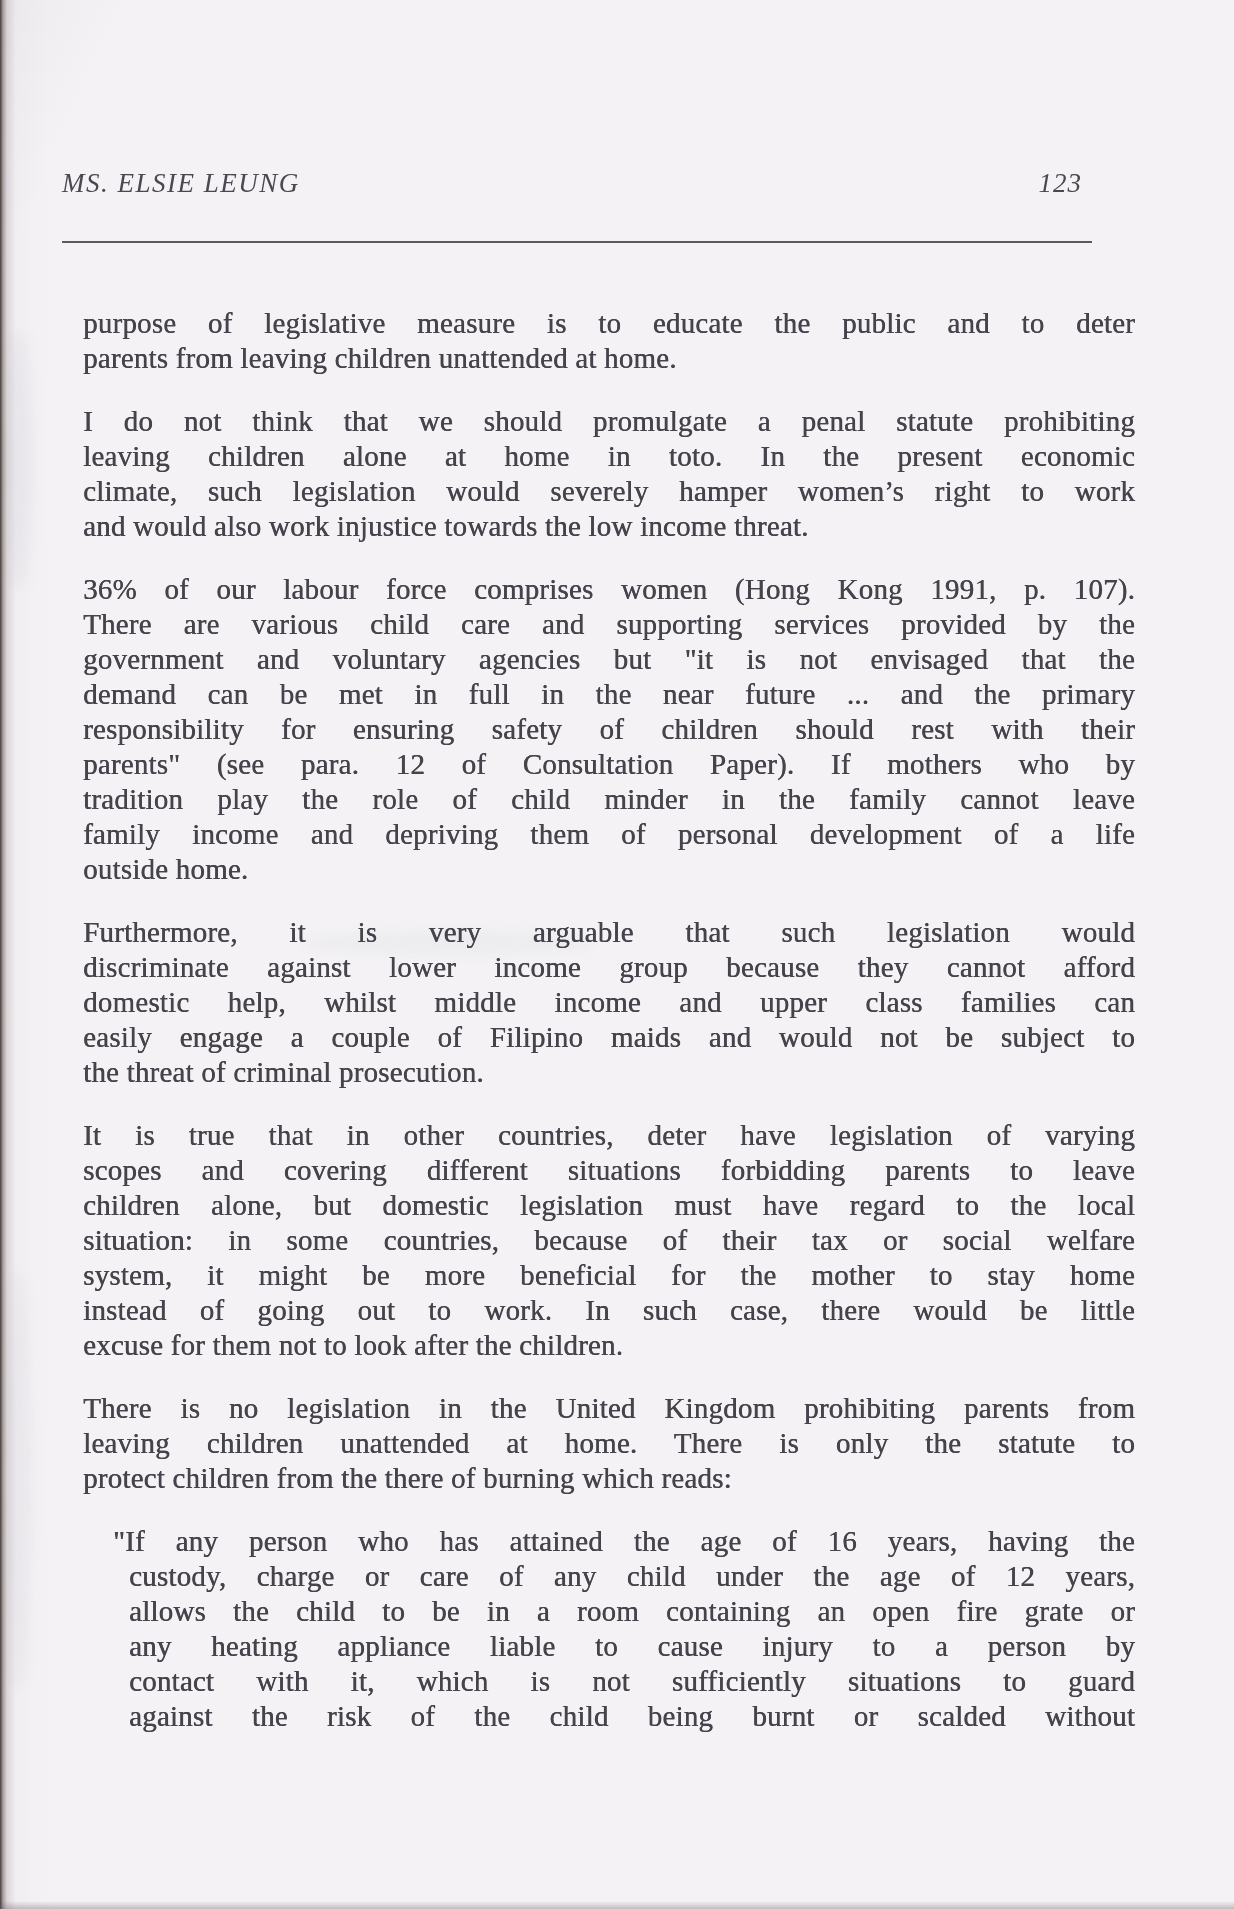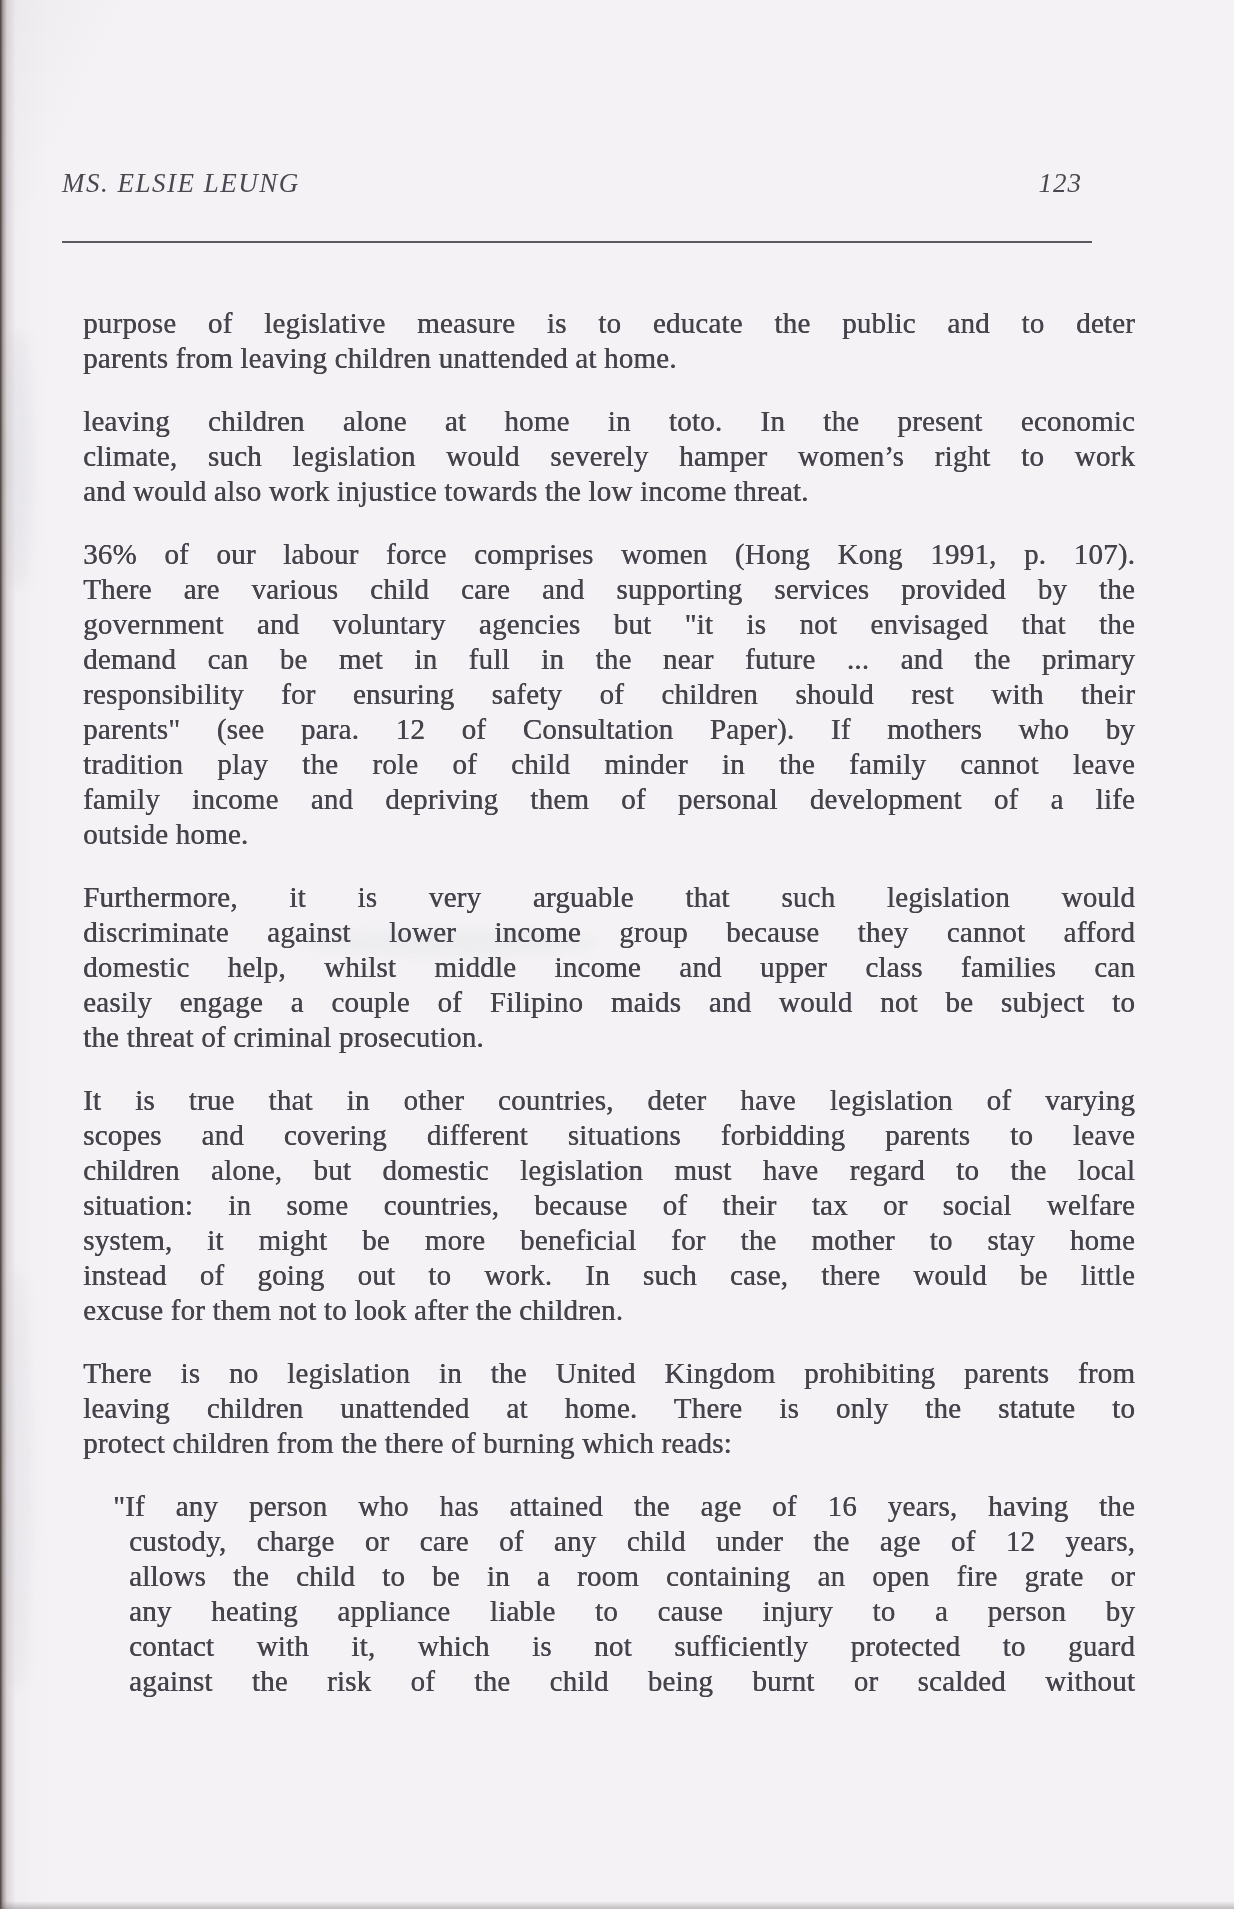--- a/index.html
+++ b/index.html
@@ -82,20 +82,21 @@
   <div class="hdr-pagenum">123</div>
 
   <div class="hdr-rule"></div>
 
   <div class="doc-body">
       <div class="para">
         <div class="line">purpose of legislative measure is to educate the public and to deter</div>
         <div class="line last">parents from leaving children unattended at home.</div>
       </div>
       <div class="para">
+        <div class="line">I do not think that we should promulgate a penal statute prohibiting</div>
         <div class="line">leaving children alone at home in toto.  In the present economic</div>
         <div class="line">climate, such legislation would severely hamper women’s right to work</div>
         <div class="line last">and would also work injustice towards the low income threat.</div>
       </div>
       <div class="para">
         <div class="line">36% of our labour force comprises women (Hong Kong 1991, p. 107).</div>
         <div class="line">There are various child care and supporting services provided by the</div>
         <div class="line">government and voluntary agencies but "it is not envisaged that the</div>
         <div class="line">demand can be met in full in the near future ... and the primary</div>
         <div class="line">responsibility for ensuring safety of children should rest with their</div>
@@ -123,17 +124,17 @@
       <div class="para">
         <div class="line">There is no legislation in the United Kingdom prohibiting parents from</div>
         <div class="line">leaving children unattended at home.  There is only the statute to</div>
         <div class="line last">protect children from the there of burning which reads:</div>
       </div>
       <div class="para quote">
         <div class="line">"If any person who has attained the age of 16 years, having the</div>
         <div class="line">custody, charge or care of any child under the age of 12 years,</div>
         <div class="line">allows the child to be in a room containing an open fire grate or</div>
         <div class="line">any heating appliance liable to cause injury to a person by</div>
-        <div class="line">contact with it, which is not sufficiently protected to guard</div>
+        <div class="line">contact with it, which is not sufficiently situations to guard</div>
         <div class="line">against the risk of the child being burnt or scalded without</div>
       </div>
     </div>
 </div>
 
 </body></html>

